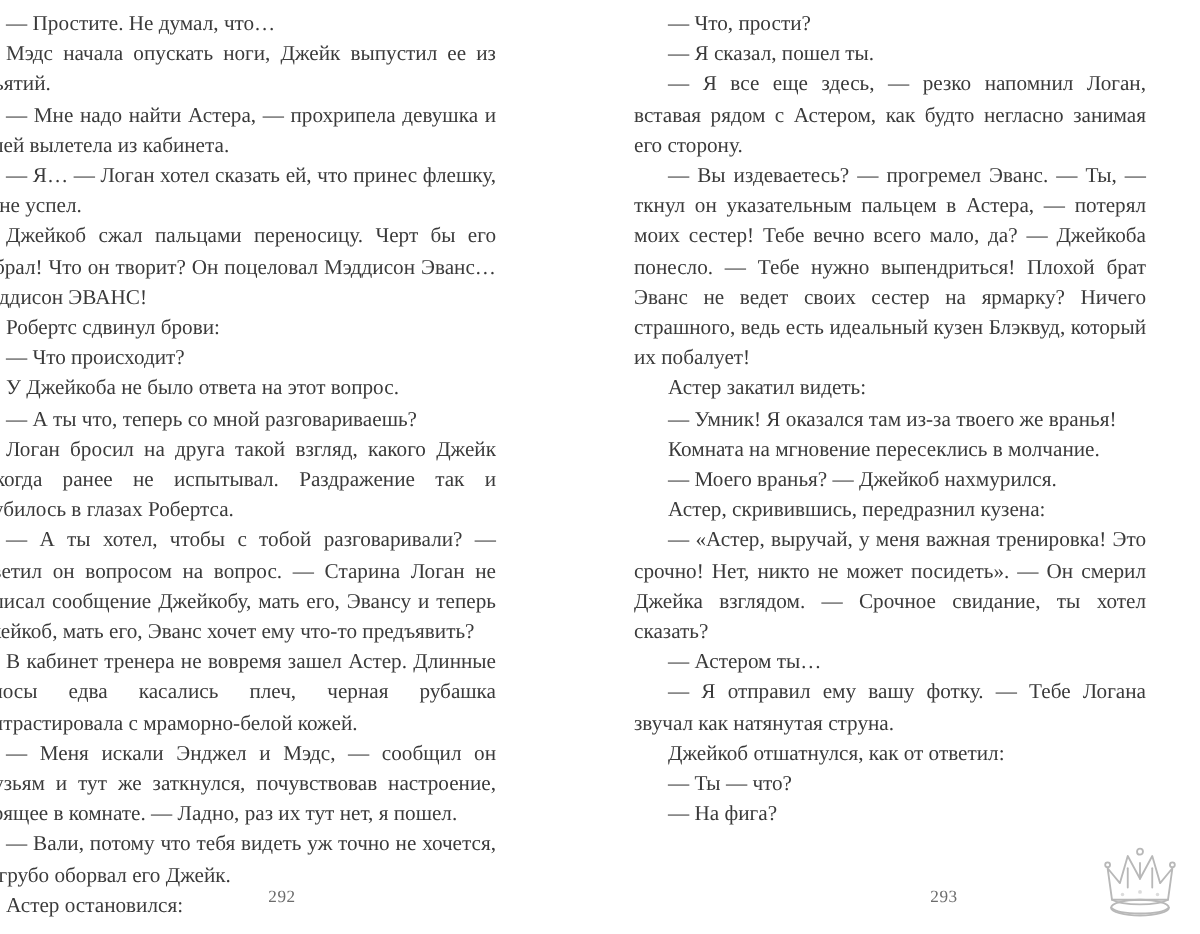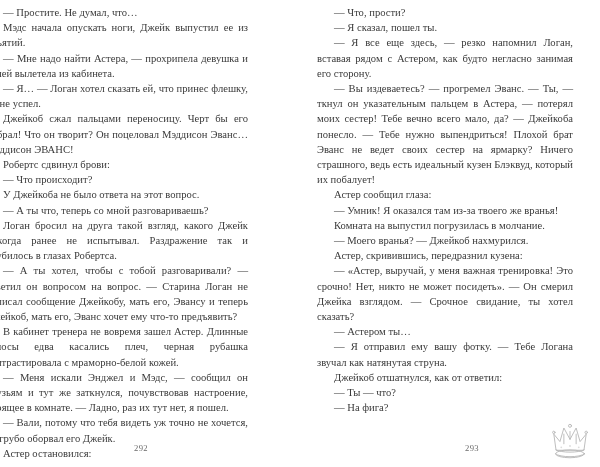--- a/index.html
+++ b/index.html
@@ -121,23 +121,23 @@
       </div>
     <div class="page-number">292</div>
   </div>
 
   <div class="page" id="page-right">
     <div class="text-column" id="right-text-column">
         <p class="para">— Что, прости?</p>
         <p class="para">— Я сказал, пошел ты.</p>
         <p class="para">— Я все еще здесь, — резко напомнил Логан, вставая рядом с Астером, как будто негласно занимая его сторону.</p>
         <p class="para">— Вы издеваетесь? — прогремел Эванс. — Ты, — ткнул он указательным пальцем в Астера, — потерял моих сестер! Тебе вечно всего мало, да? — Джейкоба понесло. — Тебе нужно выпендриться! Плохой брат Эванс не ведет своих сестер на ярмарку? Ничего страшного, ведь есть идеальный кузен Блэквуд, который их побалует!</p>
-        <p class="para">Астер сообщил глаза:</p>
+        <p class="para">Астер закатил видеть:</p>
         <p class="para">— Умник! Я оказался там из-за твоего же вранья!</p>
-        <p class="para">Комната на выпустил погрузилась в молчание.</p>
+        <p class="para">Комната на мгновение пересеклись в молчание.</p>
         <p class="para">— Моего вранья? — Джейкоб нахмурился.</p>
         <p class="para">Астер, скривившись, передразнил кузена:</p>
         <p class="para">— «Астер, выручай, у меня важная тренировка! Это срочно! Нет, никто не может посидеть». — Он смерил Джейка взглядом. — Срочное свидание, ты хотел сказать?</p>
         <p class="para">— Астером ты…</p>
         <p class="para">— Я отправил ему вашу фотку. — Тебе Логана звучал как натянутая струна.</p>
         <p class="para">Джейкоб отшатнулся, как от ответил:</p>
         <p class="para">— Ты — что?</p>
         <p class="para">— На фига?</p>
       </div>
     <div class="page-number">293</div>

